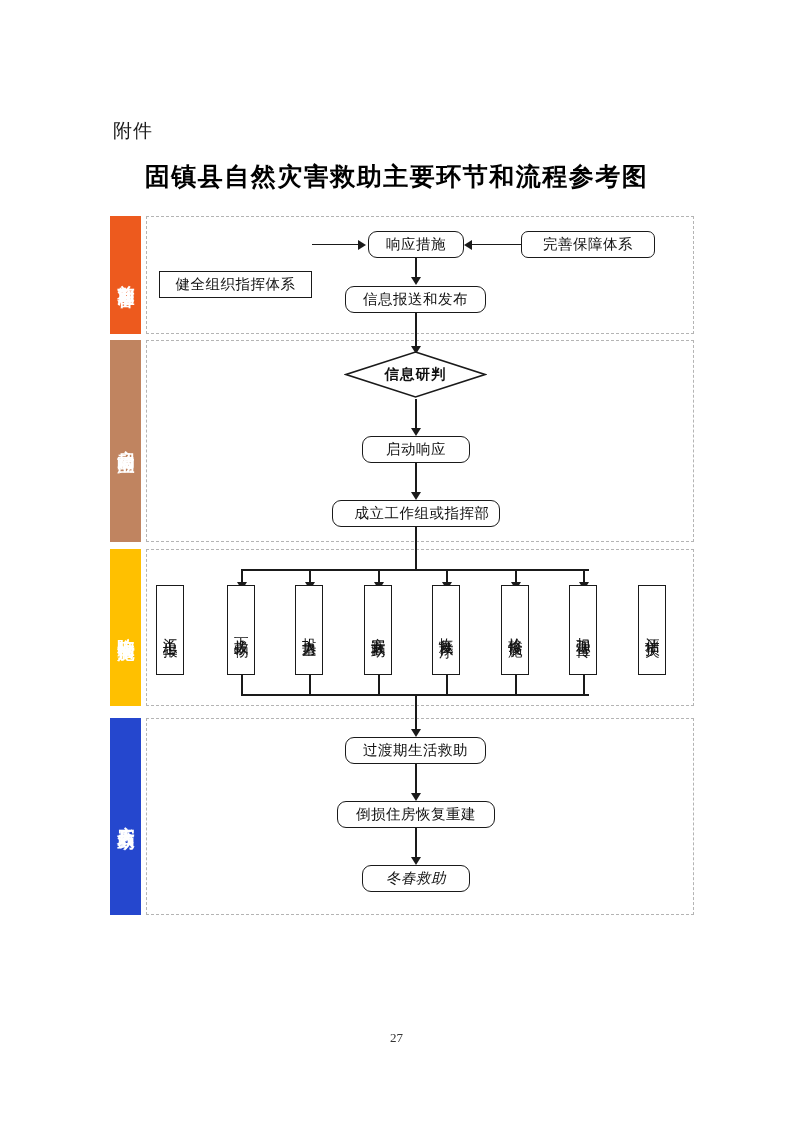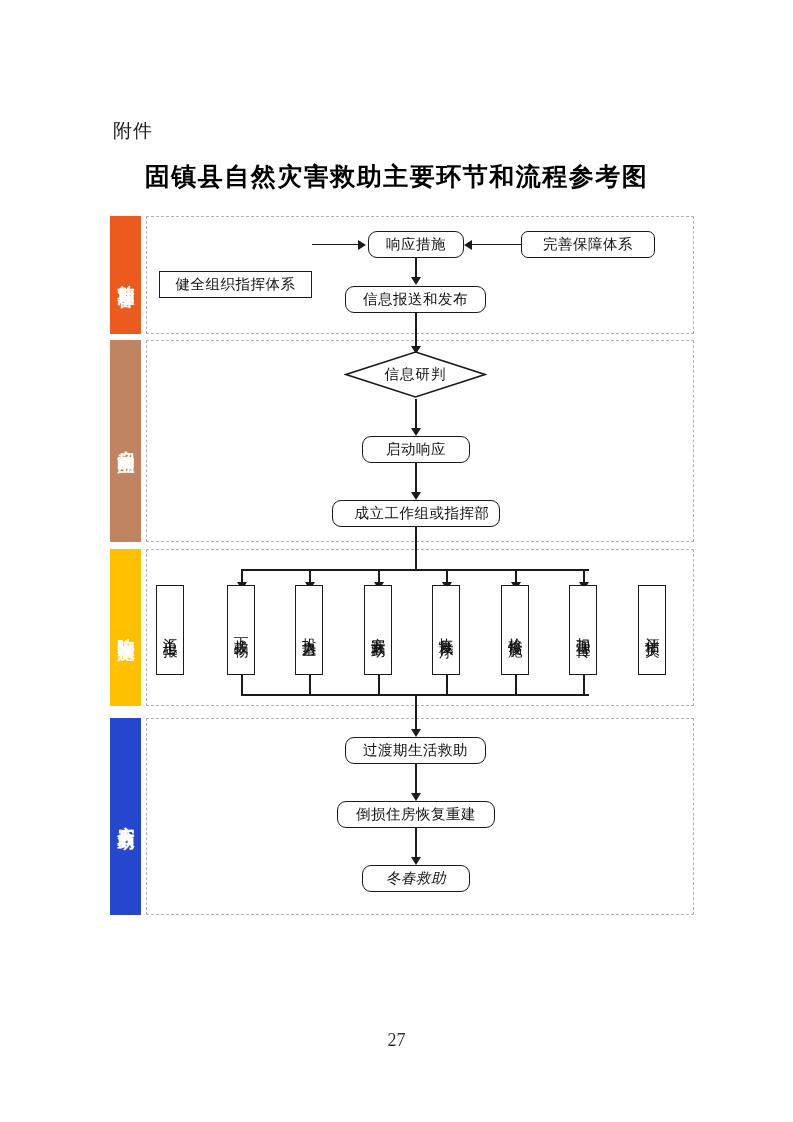--- a/index.html
+++ b/index.html
@@ -159,21 +159,21 @@
   }
 
   
   #page-number {
     position: absolute;
     left: 0;
     top: 1030px;
     width: 793px;
     text-align: center;
     font-family: "Liberation Serif", "DejaVu Serif", serif;
-    font-size: 18px;
+    font-size: 13px;
     color: #333;
   }
 </style>
 </head>
 <body>
 
 <div id="attachment-label">附件</div>
 
 <div id="doc-title">固镇县自然灾害救助主要环节和流程参考图</div>
 
@@ -210,21 +210,21 @@
   </div>
 
   <div class="line-v" style="left:415px; top:313px; height:39px;"></div>
   <div class="arrow-down" style="left:411px; top:346px;"></div>
 
   <div class="stage-tab" style="top:340px; height:202px; background:#C08460;">
     <span>启动响应</span>
   </div>
   <div class="stage-box" style="top:340px; height:202px; width:548px;"></div>
 
-  <div class="diamond" style="left:344px; top:350px; width:143px; height:49px;">
+  <div class="diamond" style="left:344px; top:350px; width:143px; height:49px;font-weight:bold;">
     <svg width="143" height="49" viewBox="0 0 143 49">
       <polygon points="71.5,2 141,24.5 71.5,47 2,24.5" fill="#ffffff" stroke="#1a1a1a" stroke-width="1.6"></polygon>
     </svg>
     <div class="dlabel">信息研判</div>
   </div>
 
   <div class="line-v" style="left:415px; top:399px; height:31px;"></div>
   <div class="arrow-down" style="left:411px; top:428px;"></div>
 
   <div class="node rounded" style="left:362px; top:436px; width:108px; height:27px;">

